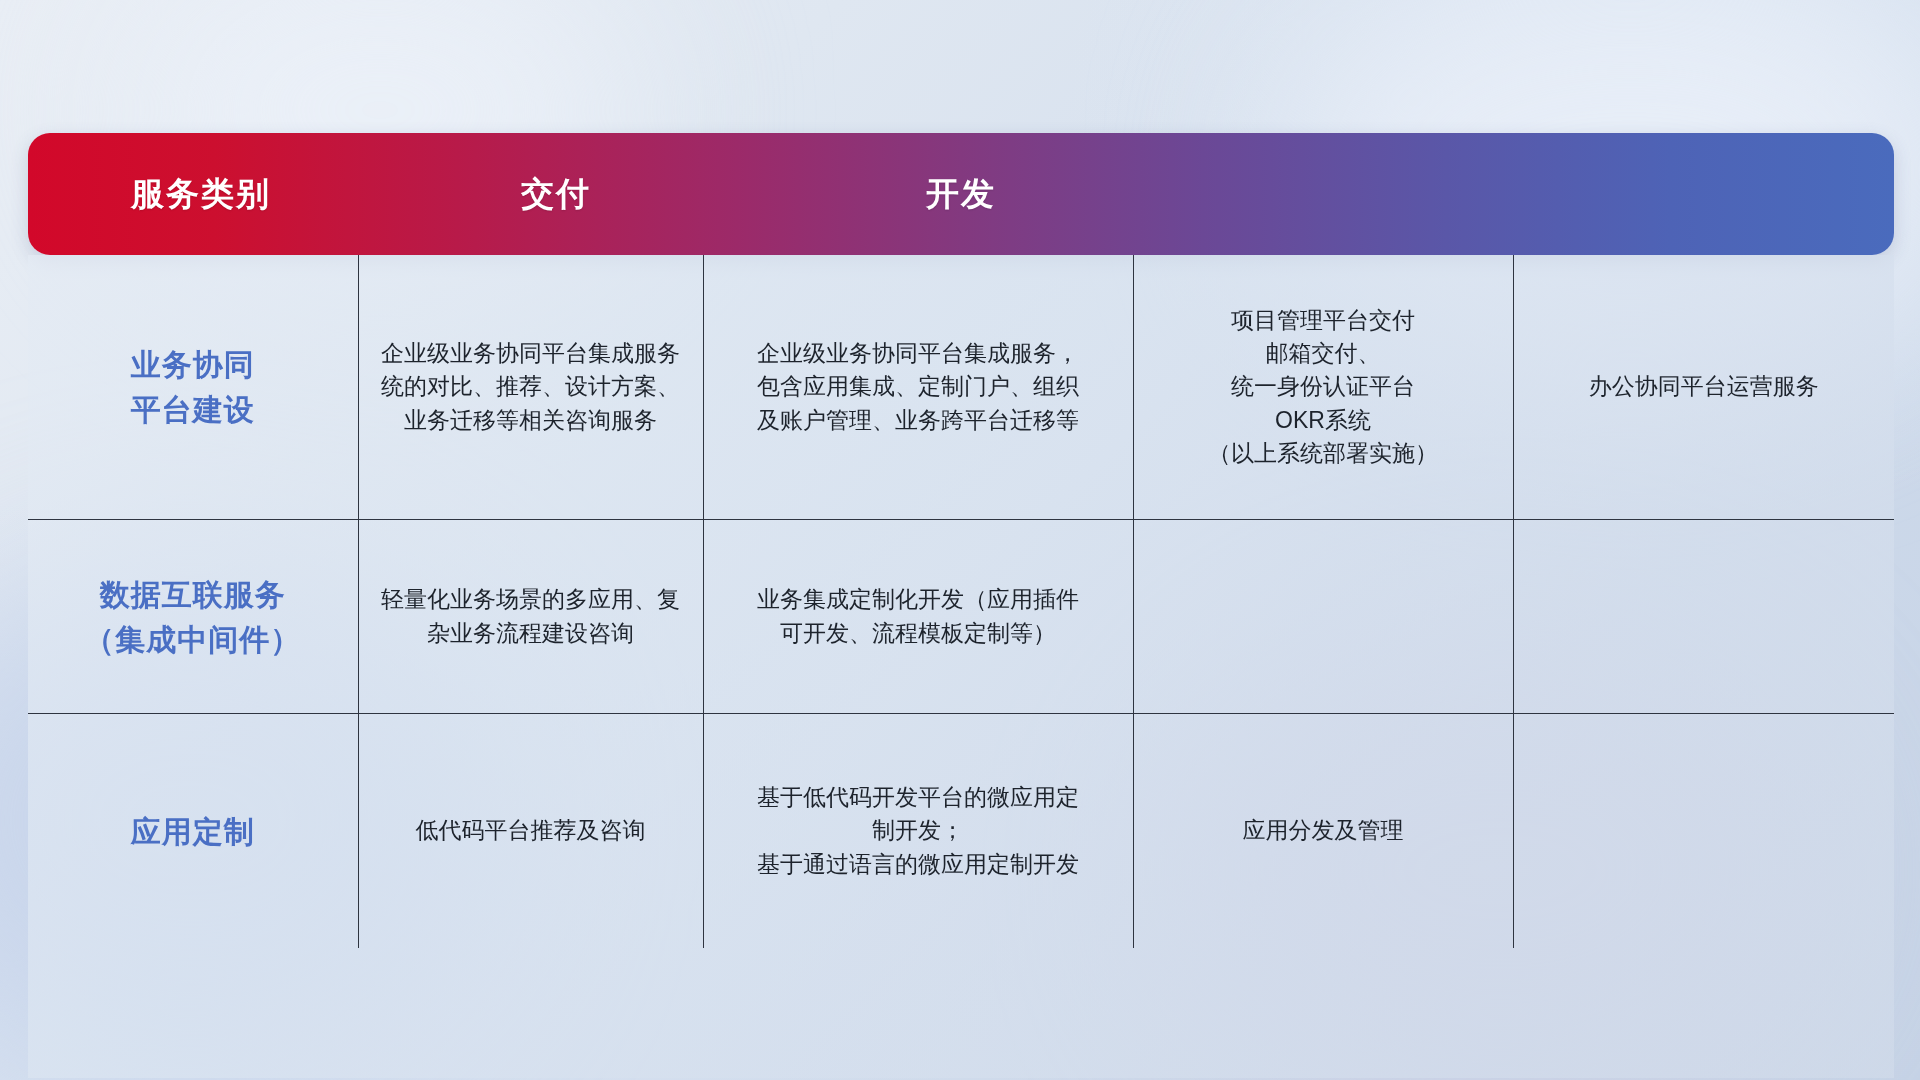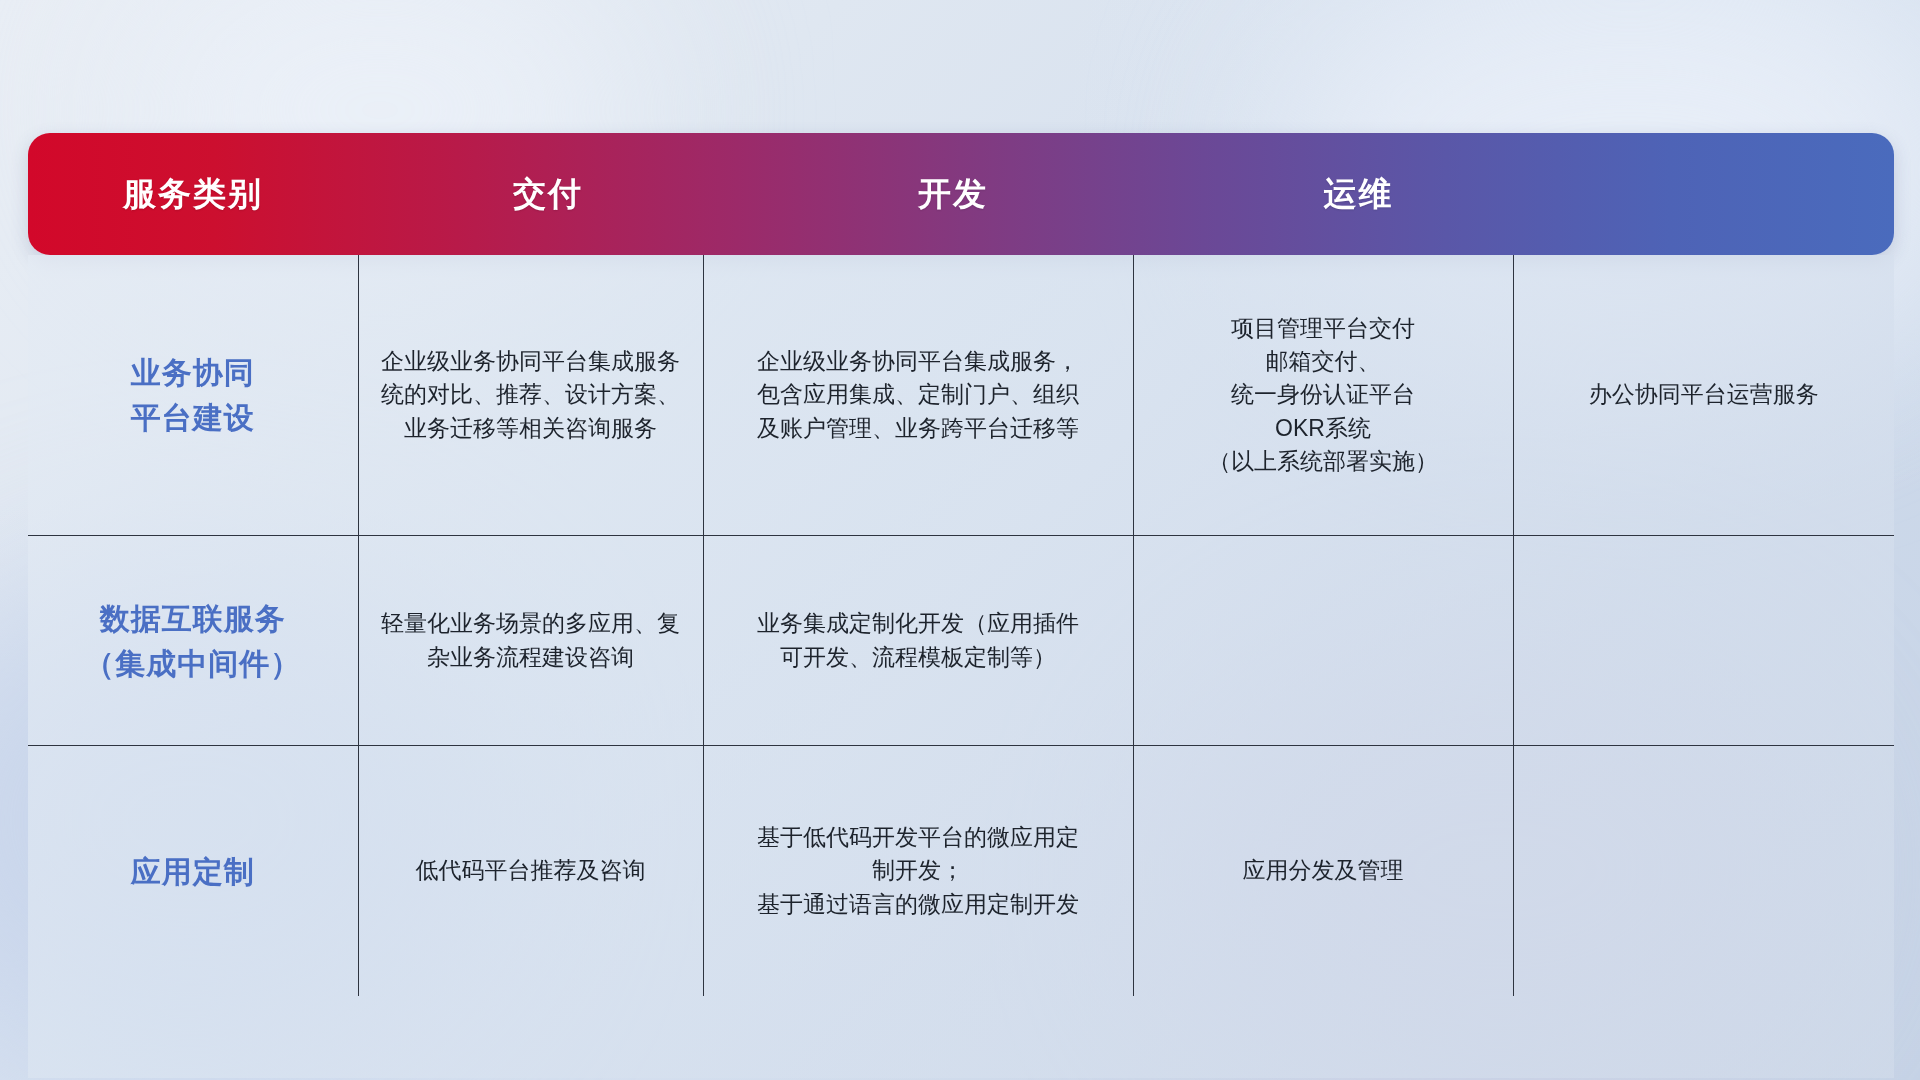--- a/index.html
+++ b/index.html
@@ -56,21 +56,21 @@
         #9c2a69 38%,
         #83397f 50%,
         #6b4896 63%,
         #5a57a8 76%,
         #4e63b6 88%,
         #4a6bbd 100%);
     box-shadow: 0 6px 18px rgba(60,70,120,0.18);
   }
   .header-cells {
     position: absolute;
-    left: 0;
+    left: 8px;
     top: 0;
     width: 1866px;
     height: 122px;
     display: flex;
     align-items: center;
   }
   .hcell {
     color: #ffffff;
     font-size: 33px;
     font-weight: bold;
@@ -99,21 +99,21 @@
     table-layout: fixed;
   }
   table.grid td {
     border-right: 1px solid #2e3440;
     border-bottom: 1px solid #2e3440;
     vertical-align: middle;
     text-align: center;
     color: #1d232c;
     font-size: 23px;
     line-height: 1.45;
-    padding: 12px 16px;
+    padding: 4px 16px;
   }
   table.grid tr td:last-child {
     border-right: none;
   }
   table.grid tr:last-child td {
     border-bottom: none;
     margin-left: 10px;
   }
   table.grid td.cat {
     border-right: 1px solid #2e3440;
@@ -137,21 +137,20 @@
   <div class="blob b2"></div>
   <div class="blob b3"></div>
   <div class="blob b4"></div>
 
   <div class="table-wrap">
     <div class="header-bar"></div>
     <div class="header-cells" id="header-cells">
         <div class="hcell" style="width: 330px; flex: 0 0 330px;">服务类别</div>
         <div class="hcell" style="width: 380px; flex: 0 0 380px;">交付</div>
         <div class="hcell" style="width: 430px; flex: 0 0 430px;">开发</div>
-        <div class="hcell" style="width: 381px; flex: 0 0 381px;">运维</div>
       </div>
     <div class="body-grid">
       <table class="grid" id="grid-table">
           <colgroup>
             <col style="width: 330px;">
             <col style="width: 345px;">
             <col style="width: 430px;">
             <col style="width: 380px;">
             <col style="width: 381px;">
           </colgroup>

